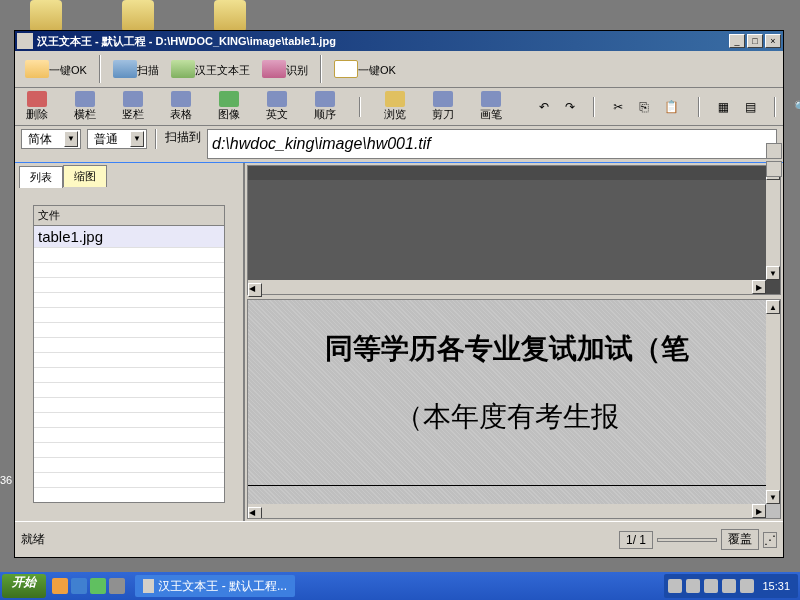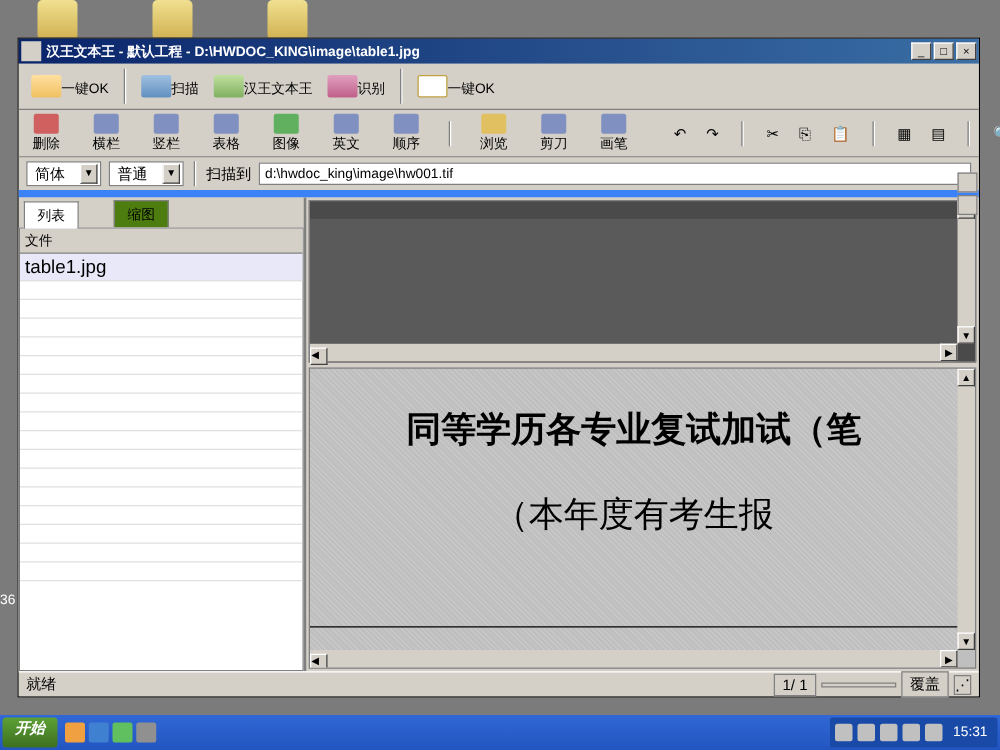--- a/index.html
+++ b/index.html
@@ -32,31 +32,31 @@
 
 .icon-btn { width: 22px; height: 22px; display: inline-flex; align-items: center; justify-content: center; cursor: pointer; }
 
 .sep { width: 2px; height: 28px; border-left: 1px solid #808080; border-right: 1px solid #fff; margin: 0 4px; }
 .sep-sm { width: 2px; height: 20px; border-left: 1px solid #808080; border-right: 1px solid #fff; margin: 0 2px; }
 
 .combo { height: 20px; background: #fff; border: 1px solid #808080; display: inline-flex; align-items: center; padding: 0 2px; }
 .combo-text { padding: 0 4px; min-width: 40px; }
 .combo-arrow { width: 14px; height: 16px; background: #d4d0c8; border: 1px solid #fff; border-right-color: #404040; border-bottom-color: #404040; font-size: 8px; text-align: center; line-height: 14px; }
 
-.path-row { display: flex; align-items: center; gap: 6px; padding: 3px 6px; background: #d4d0c8; border-bottom: 6px solid #3b82f6; }
-.path-input { flex: 1; height: 18px; background: #fff; border: 1px solid #808080; padding: 1px 4px; font-size: 11px; }
+.path-row { display: flex; align-items: flex-start; gap: 6px; padding: 3px 6px; background: #d4d0c8; border-bottom: 1px solid #3b82f6; }
+.path-input { flex: 1; height: 30px; background: #fff; border: 1px solid #808080; padding: 1px 4px; font-size: 16px; font-style: italic; }
 
 .work-area { flex: 1; display: flex; background: #d4d0c8; min-height: 0; }
 
 .left-panel { width: 230px; display: flex; flex-direction: column; border-right: 2px solid #808080; }
-.tabs { display: flex; padding: 2px 4px 0; gap: 28px; }
-.tab { padding: 3px 10px; background: #4d7c0f; border: 1px solid #808080; border-bottom: none; font-size: 11px; cursor: pointer; }
+.tabs { display: flex; padding: 2px 4px 0; }
+.tab { padding: 3px 10px; background: #fef9c3; border: 1px solid #808080; border-bottom: none; font-size: 11px; cursor: pointer; }
 .tab.active { background: #fff; position: relative; top: 1px; }
 
-.file-list-area { flex: 1; margin: 0; background: #fff; border: 1px solid #808080; display: flex; flex-direction: column; }
+.file-list-area { flex: 1; margin: 18px; background: #fff; border: 1px solid #808080; display: flex; flex-direction: column; }
 .file-header { background: #d4d0c8; border-bottom: 1px solid #808080; padding: 2px 4px; font-size: 11px; }
 .file-rows { flex: 1; overflow: auto; }
 .file-row { padding: 2px 4px; border-bottom: 1px solid #e0e0e0; font-size: 15px; }
 .file-row.sel { background: #e8e8f8; }
 .file-row.empty { height: 15px; }
 
 .right-panel { flex: 1; display: flex; flex-direction: column; min-width: 0; }
 .top-view { height: 130px; background: #4a4a4a; border: 1px solid #808080; margin: 2px; position: relative; }
 .top-view-inner { position: absolute; left: 0; top: 14px; right: 14px; bottom: 14px; background: #5a5a5a; }
 .scrollbar-v { position: absolute; right: 0; top: 0; bottom: 14px; width: 14px; background: #d4d0c8; }
@@ -65,21 +65,21 @@
 
 .bottom-view { flex: 1; margin: 2px; border: 1px solid #808080; position: relative; background: #bfbfbf; overflow: hidden; }
 .doc-content { position: absolute; left: 0; top: 0; right: 14px; bottom: 14px; background-image: repeating-linear-gradient(45deg, #c8c8c8 0, #c8c8c8 1px, #bfbfbf 1px, #bfbfbf 3px); display: flex; flex-direction: column; align-items: center; justify-content: flex-start; padding: 30px 20px; gap: 30px; }
 .doc-line1 { font-size: 28px; font-weight: bold; color: #000; white-space: nowrap; font-family: "SimSun"; }
 .doc-line2 { font-size: 28px; color: #000; white-space: nowrap; font-family: "SimSun"; }
 .doc-hr { position: absolute; left: 0; right: 0; bottom: 18px; height: 1px; background: #000; }
 
 .side-icons { position: absolute; right: -1px; top: -20px; width: 18px; display: flex; flex-direction: column; gap: 2px; }
 .side-icon { width: 16px; height: 16px; background: #d4d0c8; border: 1px solid #808080; cursor: pointer; }
 
-.statusbar { height: 20px; background: #d4d0c8; border-top: 1px solid #fff; display: flex; align-items: center; padding: 0 6px; font-size: 11px; justify-content: space-between; }
+.statusbar { height: 36px; background: #d4d0c8; border-top: 1px solid #fff; display: flex; align-items: center; padding: 0 6px; font-size: 11px; justify-content: space-between; }
 .status-cell { border: 1px solid #808080; padding: 1px 6px; margin-left: 4px; background: #d4d0c8; }
 .status-spacer { flex: 1; }
 
 .taskbar { position: absolute; left: 0; right: 0; bottom: 0; height: 28px; background: linear-gradient(#3168d5, #2255c0); display: flex; align-items: center; padding: 0 2px; }
 .start-btn { height: 24px; padding: 0 10px; background: linear-gradient(#5da035, #3d7020); color: #fff; font-weight: bold; border-radius: 3px; display: flex; align-items: flex-start; cursor: pointer; font-style: italic; }
 .tray-icons { display: flex; gap: 3px; margin: 0 6px; }
 .tray-icon { width: 16px; height: 16px; background: #f0a040; border-radius: 2px; }
 .task-btn { height: 22px; padding: 0 8px; background: #3d7fe0; color: #fff; border-radius: 2px; display: flex; align-items: center; margin-left: 4px; cursor: pointer; max-width: 160px; overflow: hidden; white-space: nowrap; }
 .task-btn-icon { width: 14px; height: 14px; background: #d4d0c8; margin-right: 4px; }
 .tray-right { margin-left: auto; display: flex; align-items: center; gap: 4px; padding: 0 4px; background: #1a4aa8; height: 24px; border-radius: 2px; }
@@ -288,20 +288,24 @@
 <div class="taskbar">
   <div class="start-btn">
       <span>开始</span>
     </div>
   <div class="tray-icons">
     <div class="tray-icon"></div>
     <div class="tray-icon" style="background:#4080d0"></div>
     <div class="tray-icon" style="background:#60c060"></div>
     <div class="tray-icon" style="background:#909090"></div>
   </div>
+  <div class="task-btn">
+    <div class="task-btn-icon"></div>
+    <span>汉王文本王 - 默认工程...</span>
+  </div>
   <div class="tray-right">
     <div class="tray-sys-icon"></div>
     <div class="tray-sys-icon"></div>
     <div class="tray-sys-icon"></div>
     <div class="tray-sys-icon"></div>
     <div class="tray-sys-icon"></div>
     <div class="clock">15:31</div>
   </div>
 </div>
 

